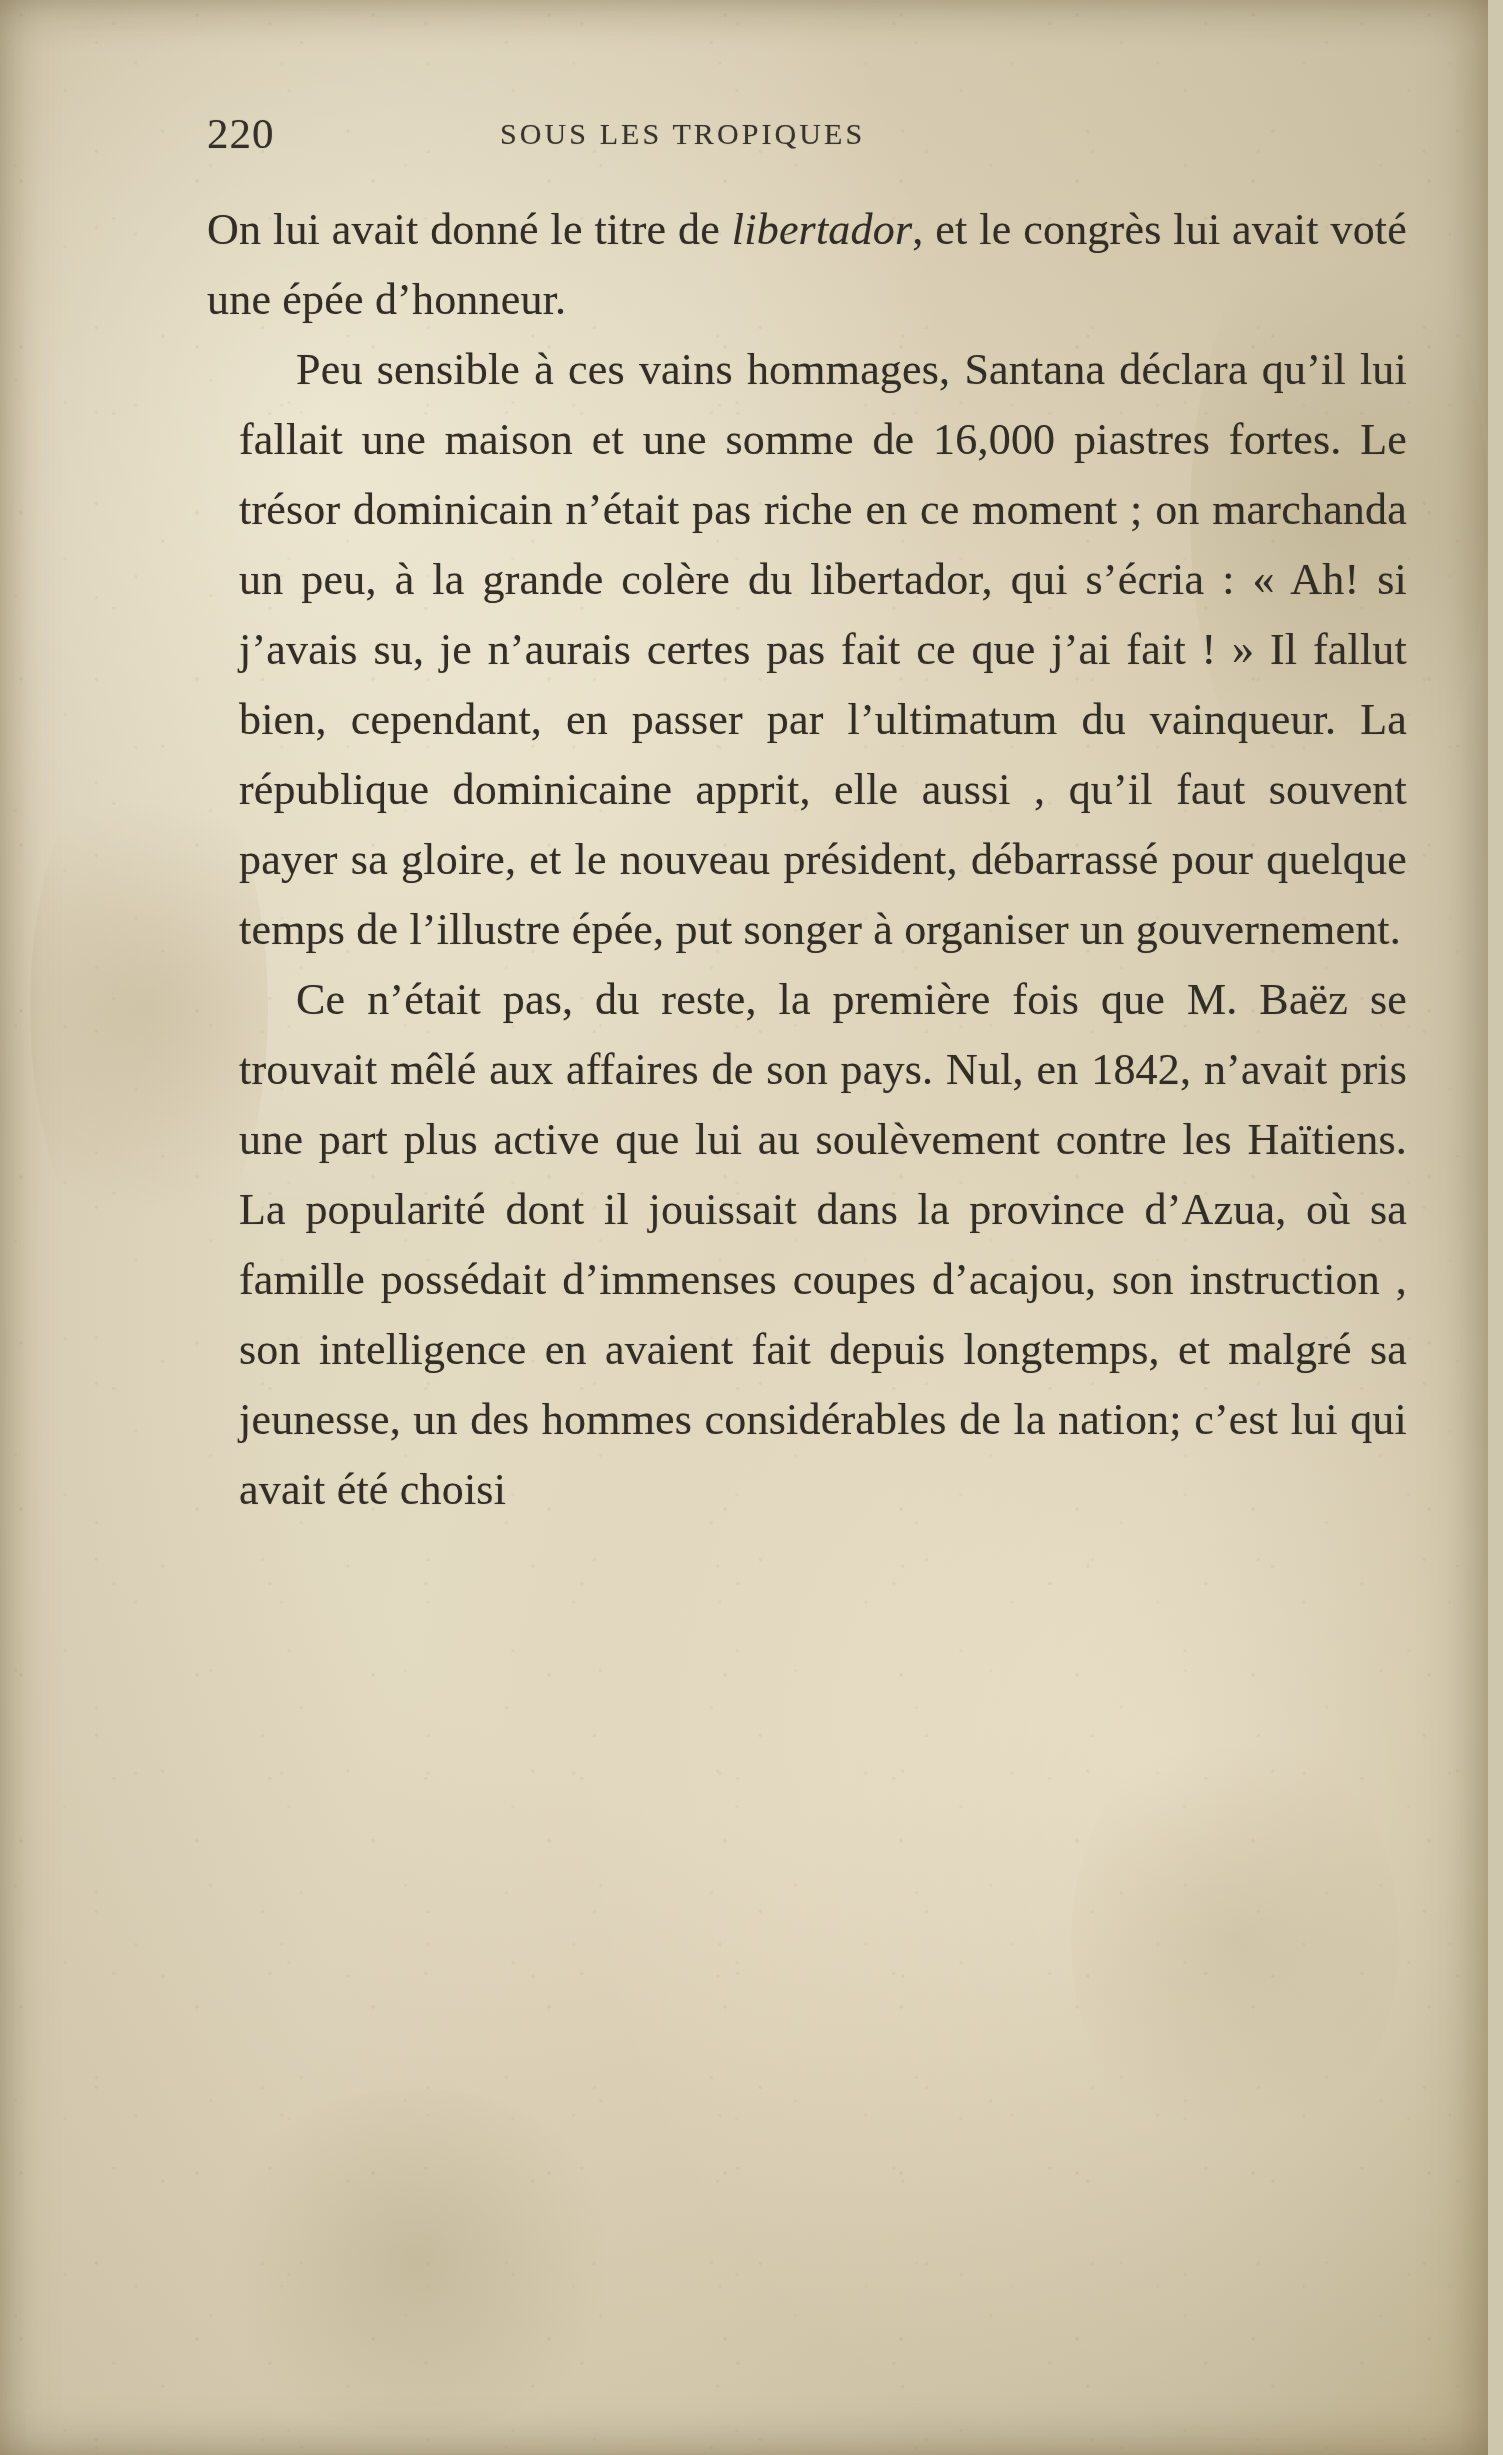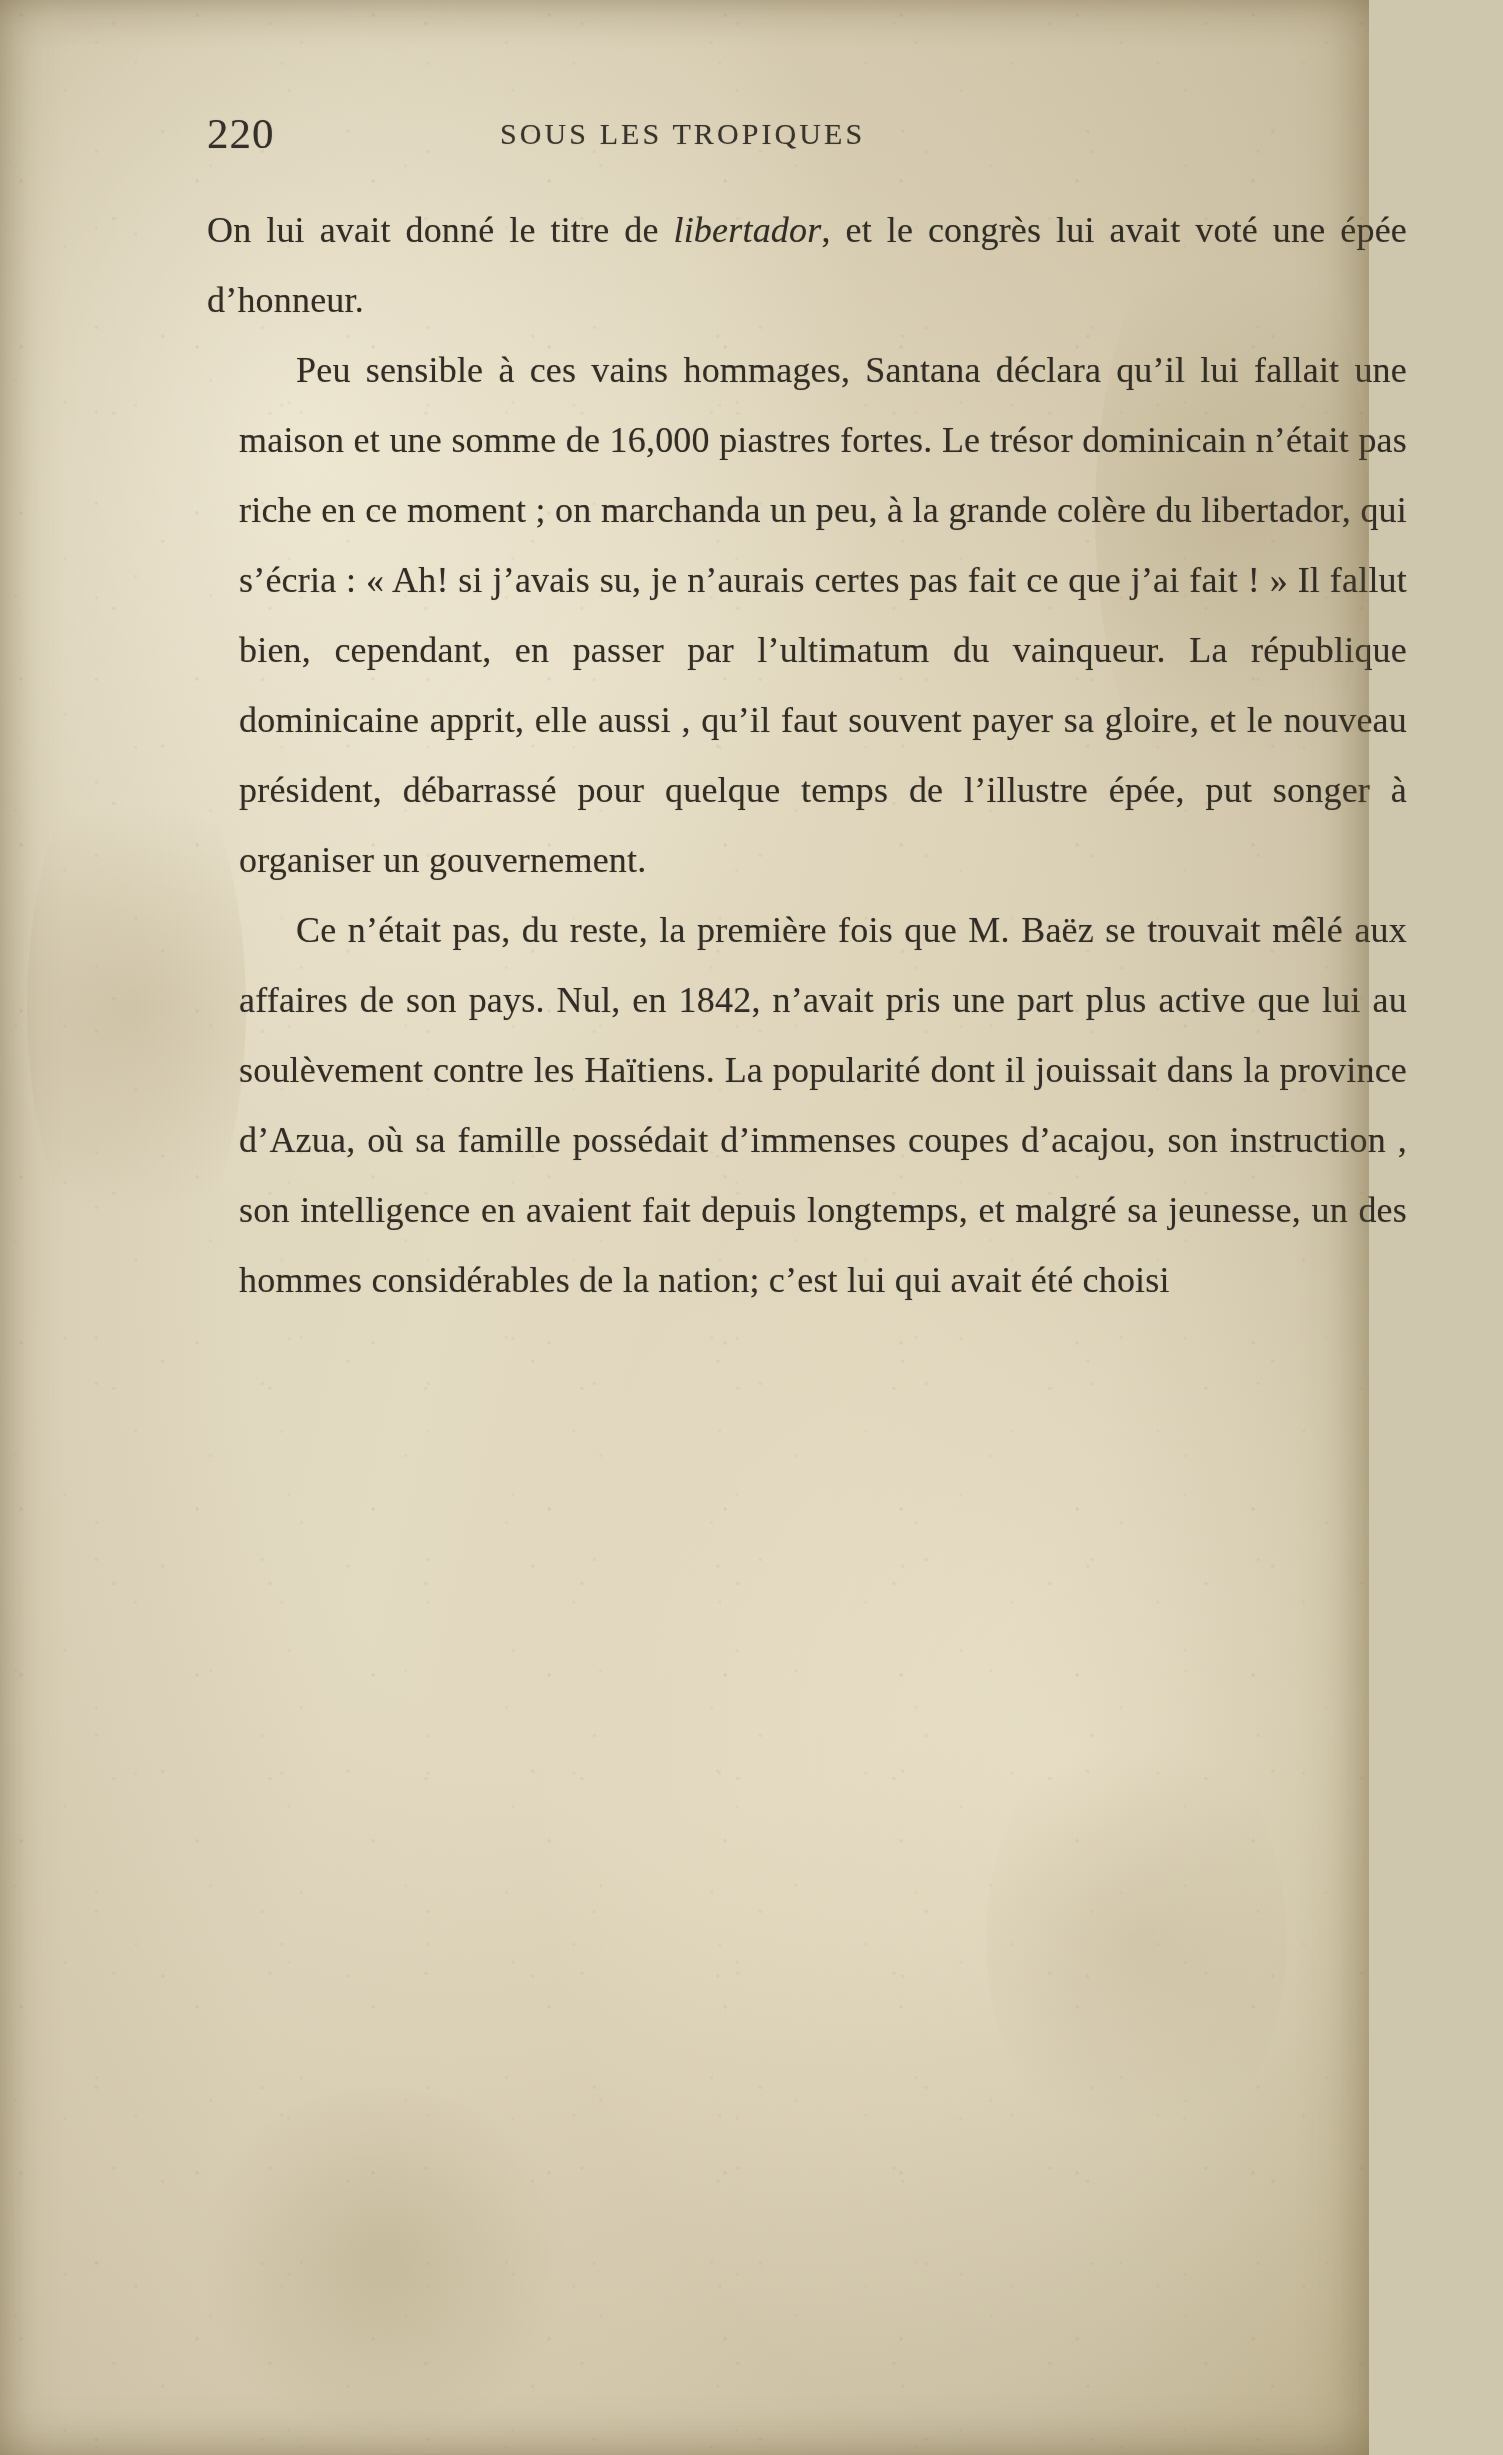--- a/index.html
+++ b/index.html
@@ -10,21 +10,21 @@
     width: 1504px;
     height: 2456px;
     background: #cfc6ae;
     font-family: "Liberation Serif", serif;
     overflow: hidden;
   }
 
   
   .page {
     position: relative;
-    width: 1369px;
+    width: 1488px;
     height: 2456px;
     box-sizing: border-box;
     background:
       radial-gradient(ellipse 60% 45% at 22% 18%, rgba(255,250,232,0.55) 0%, rgba(255,250,232,0) 70%),
       radial-gradient(ellipse 55% 40% at 78% 72%, rgba(255,248,226,0.40) 0%, rgba(255,248,226,0) 72%),
       radial-gradient(ellipse 80% 60% at 50% 50%, rgba(222,212,186,0.0) 40%, rgba(169,154,120,0.35) 100%),
       linear-gradient(103deg, #d8cfb6 0%, #ded5bd 18%, #e3dac2 38%, #ded4ba 60%, #d4cab0 82%, #cbc09f 100%);
   }
 
   
@@ -93,21 +93,21 @@
     top: 7.8px;
     font-size: 30px;
     letter-spacing: 3.1px;
     color: #3a352c;
     font-variant: small-caps;
     text-transform: uppercase;
   }
 
   p.body {
     margin: 0 0 0 0;
-    font-size: 36px;
+    font-size: 44px;
     line-height: 70px;
     text-align: justify;
     text-align-last: left;
     color: #322d25;
     letter-spacing: 0.2px;
   }
   p.body + p.body {
     margin-top: 0;
   }
   p.indent {

